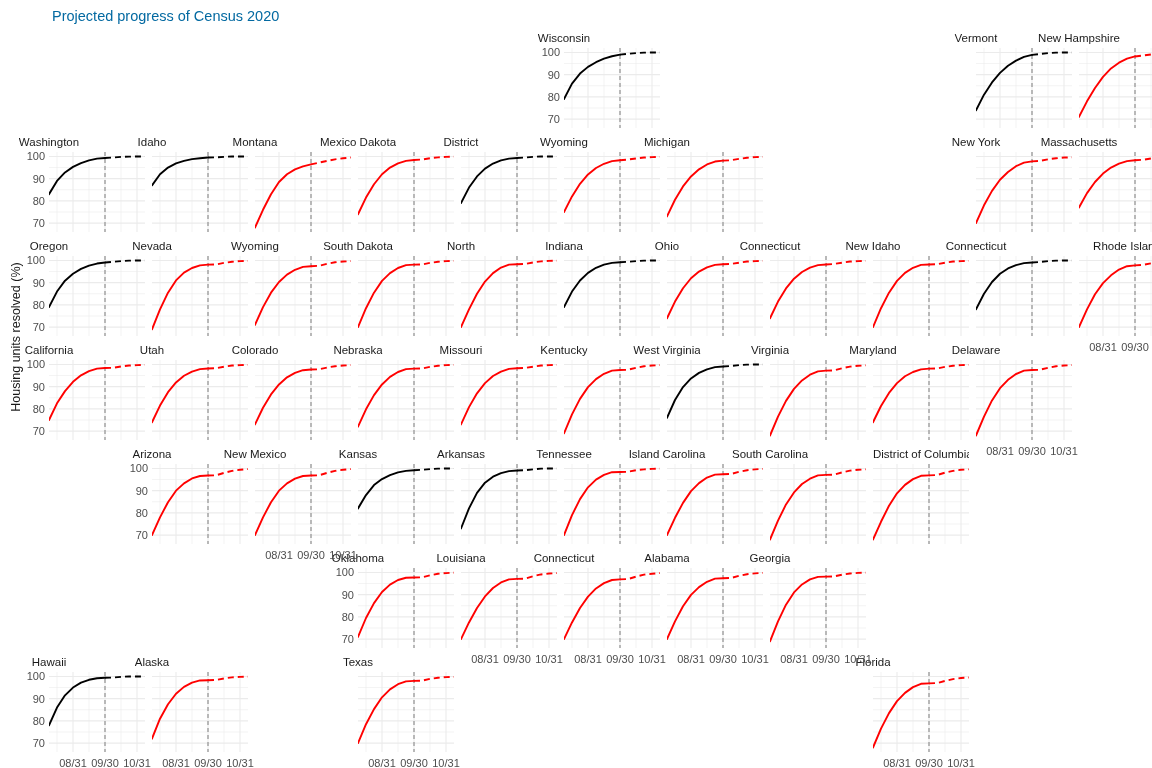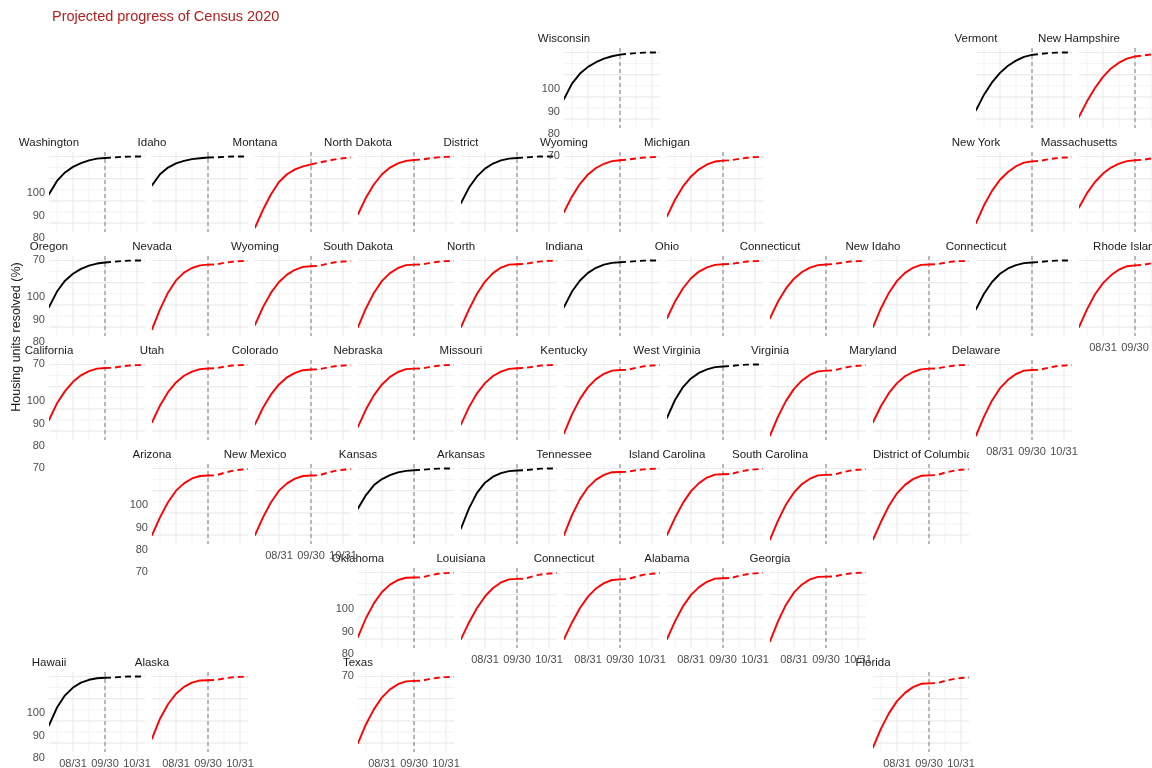--- a/index.html
+++ b/index.html
@@ -6,21 +6,21 @@
   body{
     width:1152px;height:768px;position:relative;overflow:hidden;
     background:#ffffff;
     font-family:"Liberation Sans","DejaVu Sans",sans-serif;
     color:#000000;
   }
   #chart-root{position:absolute;left:0;top:0;width:1152px;height:768px;}
 
   .plot-title{
     position:absolute;left:52px;top:8px;
-    font-size:14.5px;color:#b91c1c;white-space:nowrap;
+    font-size:14.5px;color:#0369a1;white-space:nowrap;
   }
 
   .ylab{
     position:absolute;
     left:-104px;top:330px;width:240px;
     transform:rotate(-90deg);
     transform-origin:center center;
     text-align:center;
     font-size:12.5px;color:#1a1a1a;white-space:nowrap;
   }
@@ -42,21 +42,21 @@
     position:absolute;left:0;top:0;
     width:96px;height:80px;
     background:#ffffff;
     overflow:hidden;
   }
   .panel-box svg{display:block;}
 
   
   .yaxis{
     position:absolute;width:26px;text-align:right;
-    font-size:11px;color:#4d4d4d;margin-top:36px;
+    font-size:11px;color:#4d4d4d;
   }
   .yaxis div{position:absolute;right:0;line-height:1;transform:translateY(-50%);}
   .xaxis{
     position:absolute;height:14px;
     font-size:11px;color:#4d4d4d;white-space:nowrap;
   }
   .xaxis span{position:absolute;transform:translateX(-50%);top:0;text-align:center;}
 </style>
 </head>
 <body>
@@ -201,21 +201,21 @@
             <line x1="8.00" y1="0" x2="8.00" y2="80" stroke="#EBEBEB" stroke-width="0.6"></line>
             <line x1="40.00" y1="0" x2="40.00" y2="80" stroke="#EBEBEB" stroke-width="0.6"></line>
             <line x1="72.00" y1="0" x2="72.00" y2="80" stroke="#EBEBEB" stroke-width="0.6"></line>
             <line x1="56.00" y1="0" x2="56.00" y2="80" stroke="#999999" stroke-width="1.3" stroke-dasharray="4,3"></line>
             <path d="M0.00,75.56 L8.00,57.78 L16.00,42.22 L24.00,30.00 L32.00,22.22 L40.00,17.33 L48.00,14.44 L56.00,12.44" fill="none" stroke="#FF0000" stroke-width="1.9" stroke-linecap="round" stroke-linejoin="round"></path>
             <path d="M56.00,12.44 L64.00,10.67 L72.00,8.89 L80.00,7.33 L88.00,6.22 L96.00,5.56" fill="none" stroke="#FF0000" stroke-width="1.9" stroke-linecap="butt" stroke-linejoin="round" stroke-dasharray="6,4"></path>
           </svg>
         </div>
       </div>
       <div class="panel" style="left: 358px; top: 152px;">
-        <div class="panel-title">North Dakota</div>
+        <div class="panel-title">Mexico Dakota</div>
         <div class="panel-box">
           <svg width="96" height="80" viewBox="0 0 96 80">
             <line x1="0" y1="4.44" x2="96" y2="4.44" stroke="#EBEBEB" stroke-width="1.1"></line>
             <line x1="0" y1="26.67" x2="96" y2="26.67" stroke="#EBEBEB" stroke-width="1.1"></line>
             <line x1="0" y1="48.89" x2="96" y2="48.89" stroke="#EBEBEB" stroke-width="1.1"></line>
             <line x1="0" y1="71.11" x2="96" y2="71.11" stroke="#EBEBEB" stroke-width="1.1"></line>
             <line x1="0" y1="15.56" x2="96" y2="15.56" stroke="#EBEBEB" stroke-width="0.6"></line>
             <line x1="0" y1="37.78" x2="96" y2="37.78" stroke="#EBEBEB" stroke-width="0.6"></line>
             <line x1="0" y1="60.00" x2="96" y2="60.00" stroke="#EBEBEB" stroke-width="0.6"></line>
             <line x1="24.00" y1="0" x2="24.00" y2="80" stroke="#EBEBEB" stroke-width="1.1"></line>

